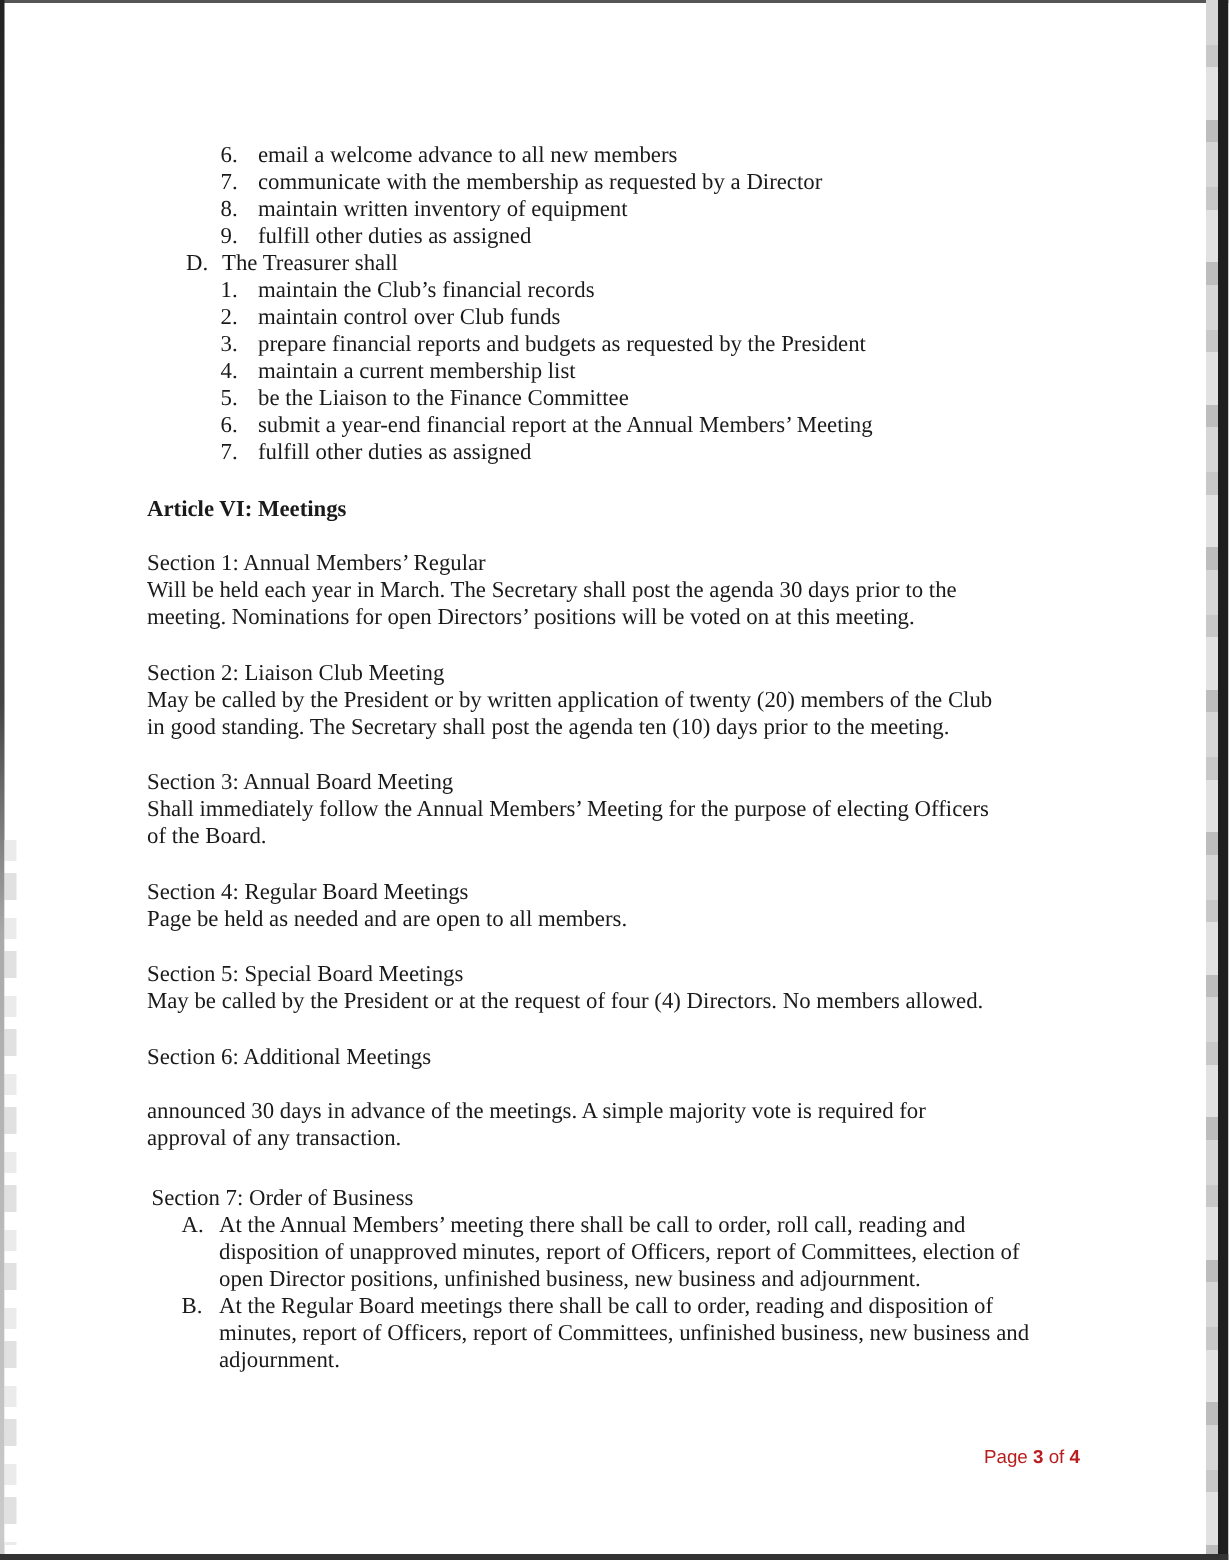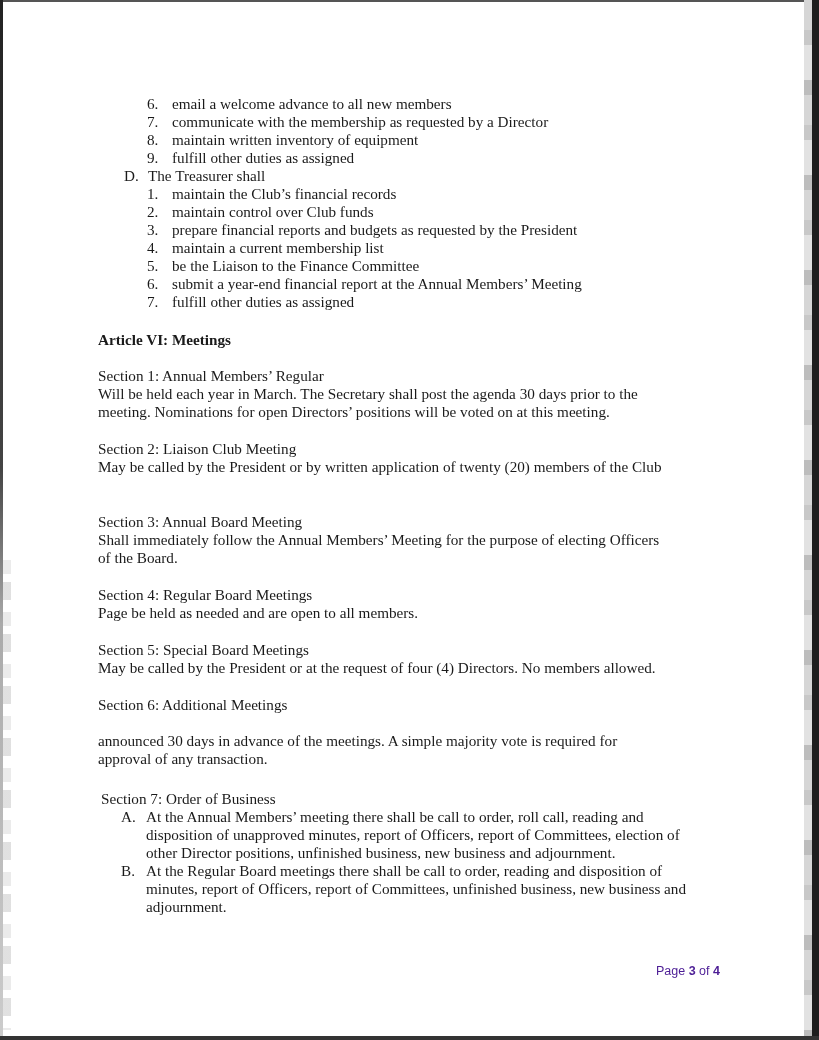--- a/index.html
+++ b/index.html
@@ -10,21 +10,21 @@
   .scan-left2 { position:absolute; left:3px; top:560px; width:8px; height:470px;
                background:repeating-linear-gradient(to bottom,#e6e6e6 0 14px,#fff 14px 22px,#d9d9d9 22px 40px,#fff 40px 52px); opacity:0.8; }
   .scan-right { position:absolute; right:0; top:0; width:7px; height:1040px; background:#1e1e1e; }
   .scan-right2 { position:absolute; right:7px; top:0; width:8px; height:1040px;
                 background:repeating-linear-gradient(to bottom,#d6d6d6 0 30px,#c8c8c8 30px 45px,#e2e2e2 45px 80px,#bdbdbd 80px 95px); }
   .scan-top { position:absolute; left:0; top:0; width:819px; height:2px; background:#555; }
   .scan-bottom { position:absolute; left:0; bottom:0; width:819px; height:4px; background:#333; }
   .page { position:absolute; left:0; top:0; width:819px; height:1040px; }
   .line { position:absolute; font-size:15.2px; line-height:18px; white-space:nowrap; }
   .bold { font-weight:bold; }
-  .footer { position:absolute; left:656px; top:964px; font-family:"Liberation Sans", sans-serif; font-size:12.5px; color:#4c1d95; }
+  .footer { position:absolute; left:656px; top:964px; font-family:"Liberation Sans", sans-serif; font-size:12.5px; color:#b91c1c; }
   .footer b { font-weight:bold; }
 </style>
 </head>
 <body>
 
 <div class="scan-top"></div>
 <div class="scan-left"></div>
 <div class="scan-left2"></div>
 <div class="scan-right2"></div>
 <div class="scan-right"></div>
@@ -47,39 +47,40 @@
   <div class="line" style="top:293px;left:147px"><span>7.</span><span style="position:absolute;left:25px">fulfill other duties as assigned</span></div>
 
   <div class="line bold" style="top:331px;left:98px">Article VI: Meetings</div>
 
   <div class="line" style="top:367px;left:98px">Section 1: Annual Members’ Regular</div>
   <div class="line" style="top:385px;left:98px">Will be held each year in March. The Secretary shall post the agenda 30 days prior to the</div>
   <div class="line" style="top:403px;left:98px">meeting.  Nominations for open Directors’ positions will be voted on at this meeting.</div>
 
   <div class="line" style="top:440px;left:98px">Section 2: Liaison Club Meeting</div>
   <div class="line" style="top:458px;left:98px">May be called by the President or by written application of twenty (20) members of the Club</div>
+  <div class="line" style="top:476px;left:98px">in good standing. The Secretary shall post the agenda ten (10) days prior to the meeting.</div>
 
   <div class="line" style="top:513px;left:98px">Section 3: Annual Board Meeting</div>
   <div class="line" style="top:531px;left:98px">Shall immediately follow the Annual Members’ Meeting for the purpose of electing Officers</div>
   <div class="line" style="top:549px;left:98px">of the Board.</div>
 
   <div class="line" style="top:586px;left:98px">Section 4:  Regular Board Meetings</div>
   <div class="line" style="top:604px;left:98px">Page be held as needed and are open to all members.</div>
 
   <div class="line" style="top:641px;left:98px">Section 5:  Special Board Meetings</div>
   <div class="line" style="top:659px;left:98px">May be called by the President or at the request of four (4) Directors. No members allowed.</div>
 
   <div class="line" style="top:696px;left:98px">Section 6: Additional Meetings</div>
   <div class="line" style="top:732px;left:98px">announced 30 days in advance of the meetings. A simple majority vote is required for</div>
   <div class="line" style="top:750px;left:98px">approval of any transaction.</div>
 
   <div class="line" style="top:790px;left:101px">Section 7: Order of Business</div>
   <div class="line" style="top:808px;left:121px">A.</div>
   <div class="line" style="top:808px;left:146px">At the Annual Members’ meeting there shall be call to order, roll call, reading and</div>
   <div class="line" style="top:826px;left:146px">disposition of unapproved minutes, report of Officers, report of Committees, election of</div>
-  <div class="line" style="top:844px;left:146px">other Director positions, unfinished business, new business and adjournment.</div>
+  <div class="line" style="top:844px;left:146px">open Director positions, unfinished business, new business and adjournment.</div>
   <div class="line" style="top:862px;left:121px">B.</div>
   <div class="line" style="top:862px;left:146px">At the Regular Board meetings there shall be call to order, reading and disposition of</div>
   <div class="line" style="top:880px;left:146px">minutes, report of Officers, report of Committees, unfinished business, new business and</div>
   <div class="line" style="top:898px;left:146px">adjournment.</div>
 
   <div class="footer"><span>Page </span><b>3</b><span> of </span><b>4</b></div>
 </div>
 
 </body></html>

